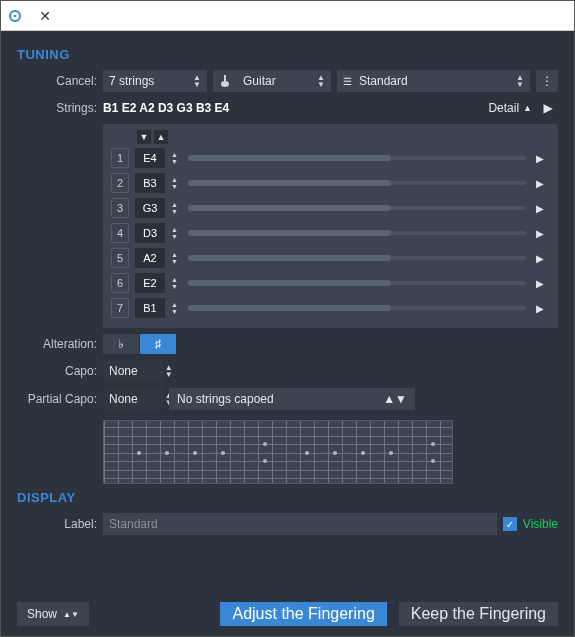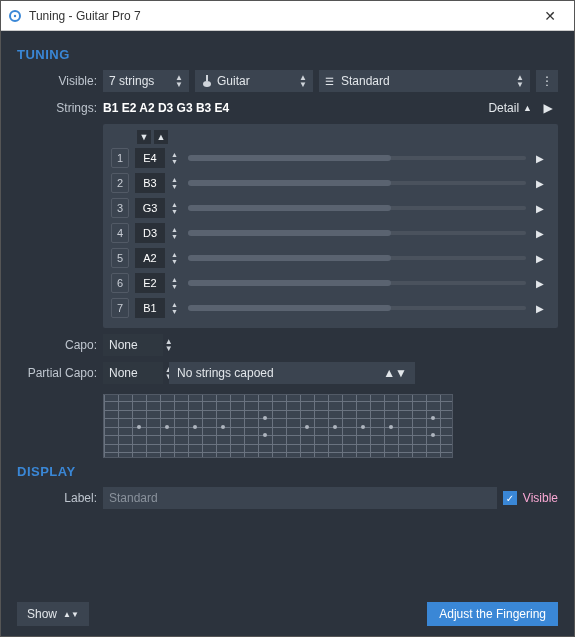--- a/index.html
+++ b/index.html
@@ -126,55 +126,54 @@
   .label-input{
     flex:1;background:#3b4450;color:#8a929c;height:22px;display:flex;align-items:center;padding:0 6px;border:none;font-size:12px;
   }
   .checkbox{
     width:14px;height:14px;background:#3a87d6;display:flex;align-items:center;justify-content:center;color:#fff;font-size:10px;
   }
   .footer{
     margin-top:auto;display:flex;align-items:center;gap:12px;padding-top:6px;
   }
   .footer .btn{
-    background:#3b4450;color:#e2e6ea;height:24px;padding:0 12px;display:flex;align-items:center;border:none;font-size:12px;
+    background:#3b4450;color:#e2e6ea;height:24px;padding:0 12px;display:flex;align-items:center;border:none;font-size:16px;
   }
   .footer .show-btn{background:#3b4450;color:#e2e6ea;height:24px;padding:0 10px;display:flex;align-items:center;gap:6px;}
   .footer .btn.primary{background:#3a87d6;color:#fff;}
   .footer-gap{flex:1;}
 </style>
 </head>
 <body>
 
 <div class="titlebar">
   <div class="icon">
     <svg width="14" height="14" viewBox="0 0 14 14">
         <circle cx="7" cy="7" r="5" fill="none" stroke="#3a87d6" stroke-width="2"></circle>
         <circle cx="7" cy="7" r="1.2" fill="#3a87d6"></circle>
       </svg>
   </div>
-  <div class="title">Tuning - Guitar Pro 7</div>
   <div class="close">✕</div>
 </div>
 
 <div class="panel">
 
   <div class="section-title">TUNING</div>
 
   <div class="row">
-    <div class="row-label">Visible:</div>
-    <div class="select" style="width:86px">
+    <div class="row-label">Cancel:</div>
+    <div class="select" style="width:104px">
       <span>7 strings</span>
       <span class="single-arrows">
           <span>▲</span>
           <span>▼</span>
         </span>
     </div>
     <div class="select" style="width:118px">
-      <span style="display:flex;align-items:center;gap:4px">
+      <span style="display:flex;align-items:center;gap:12px">
         <svg width="12" height="14" viewBox="0 0 12 14">
             <rect x="5" y="1" width="2" height="6" fill="#cfd4da"></rect>
             <ellipse cx="6" cy="10" rx="4" ry="3" fill="#cfd4da"></ellipse>
           </svg>
         <span>Guitar</span>
       </span>
       <span class="single-arrows">
           <span>▲</span>
           <span>▼</span>
         </span>
@@ -282,20 +281,31 @@
           <div class="note-stepper">
             <span>▲</span>
             <span>▼</span>
           </div>
           <div class="slider-track"></div>
           <div class="row-play"><span>▶</span></div>
         </div>
       </div>
   </div>
 
+  <div class="row">
+    <div class="row-label">Alteration:</div>
+    <div class="alt-buttons">
+      <div class="alt-btn">
+          <span>♭</span>
+        </div>
+      <div class="alt-btn active">
+          <span>♯</span>
+        </div>
+    </div>
+  </div>
 
   <div class="row">
     <div class="row-label">Capo:</div>
     <div class="select dark" style="width:60px">
       <span>None</span>
       <span class="single-arrows">
           <span>▲</span>
           <span>▼</span>
         </span>
     </div>
@@ -361,25 +371,26 @@
       <div class="dot" style="left: 327px; top: 38px;"></div>
     </div>
 
   <div class="section-title">DISPLAY</div>
   <div class="row">
     <div class="row-label">Label:</div>
     <input class="label-input" value="Standard" style="">
     <div class="checkbox">
       <span>✓</span>
     </div>
-    <span style="color:#f9a8d4">Visible</span>
+    <span style="color:#22c55e">Visible</span>
   </div>
 
   <div class="footer">
     <div class="show-btn">
       <span>Show</span>
       <span class="single-arrows" style="font-size:8px;line-height:7px"><span>▲</span><span>▼</span></span>
     </div>
     <div class="footer-gap"></div>
     <button class="btn primary">Adjust the Fingering</button>
+    <button class="btn">Keep the Fingering</button>
   </div>
 
 </div>
 
 </body></html>

